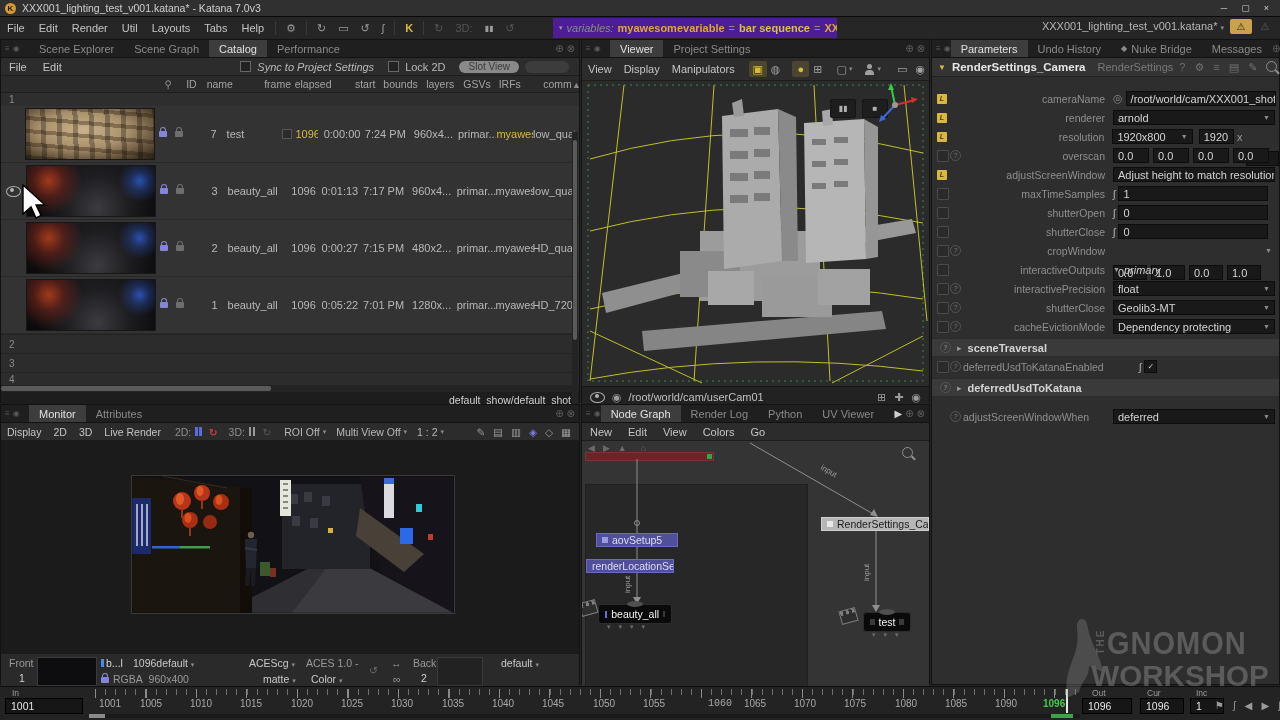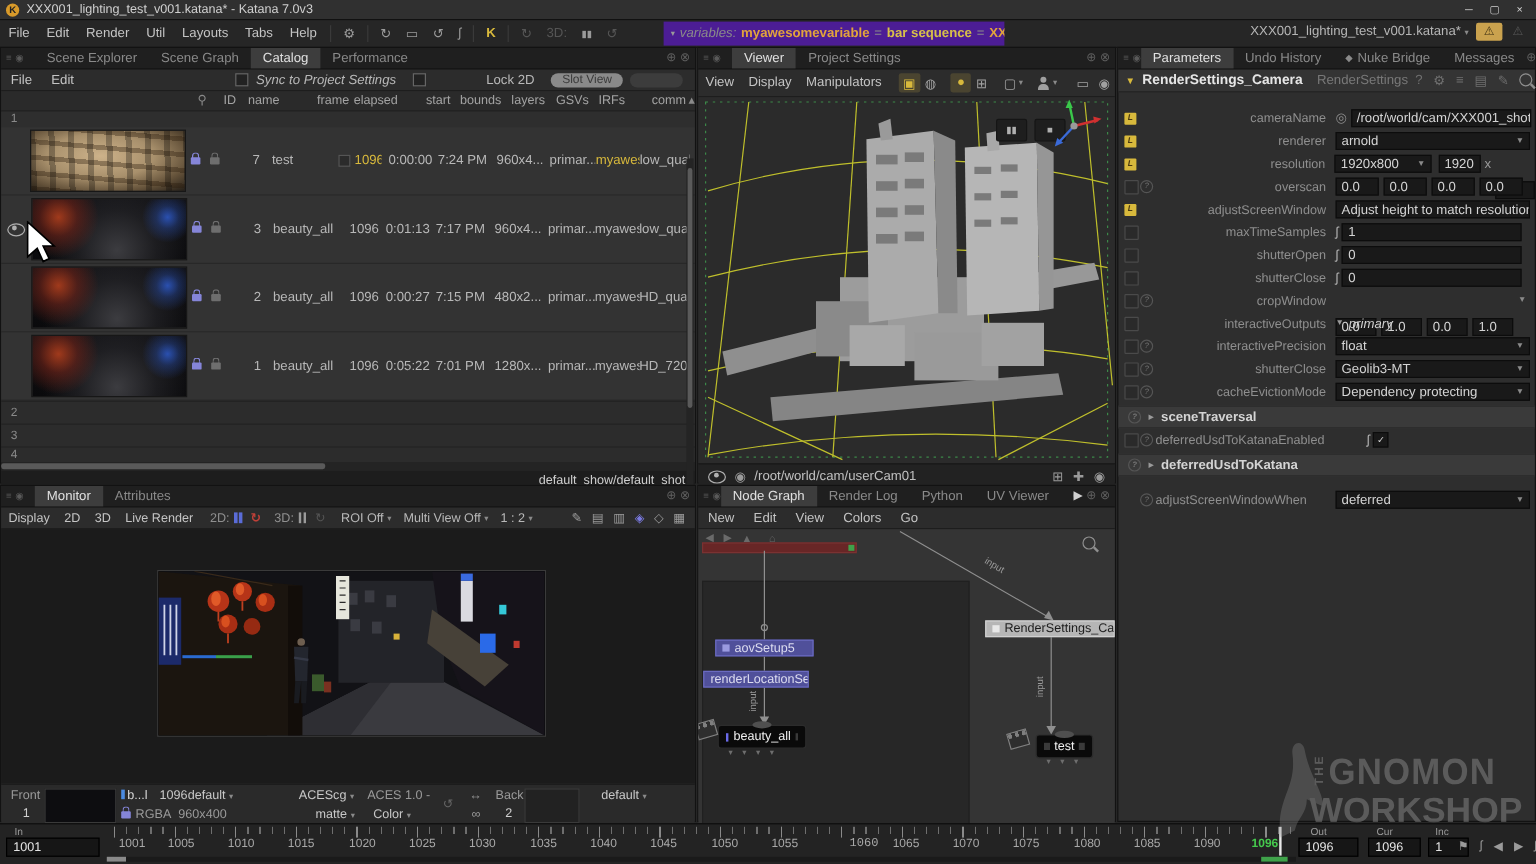--- a/index.html
+++ b/index.html
@@ -263,21 +263,21 @@
           <i class="ni">⊗</i>
         </span>
     </div>
     <div class="menus">
       <span class="m">File</span>
       <span class="m">Edit</span>
       <span class="cat-controls">
         <span class="cb"></span>
         <span style="color:#b8b8b8;font-style:italic;">Sync to Project Settings</span>
         <span class="cb" style="margin-left:8px;"></span>
-        <span style="color:#b8b8b8;margin-left:44px;">Lock 2D</span>
+        <span style="color:#b8b8b8;">Lock 2D</span>
         <span class="pill" style="margin-left:8px;">Slot View</span>
         <span class="pill dim"></span>
       </span>
     </div>
     <div class="cat-head">
       <span class="sp194"></span>
       <span class="c-pin">⚲</span>
       <span class="c-id">ID</span>
       <span class="c-name">name</span>
       <span class="c-frame">frame</span>

